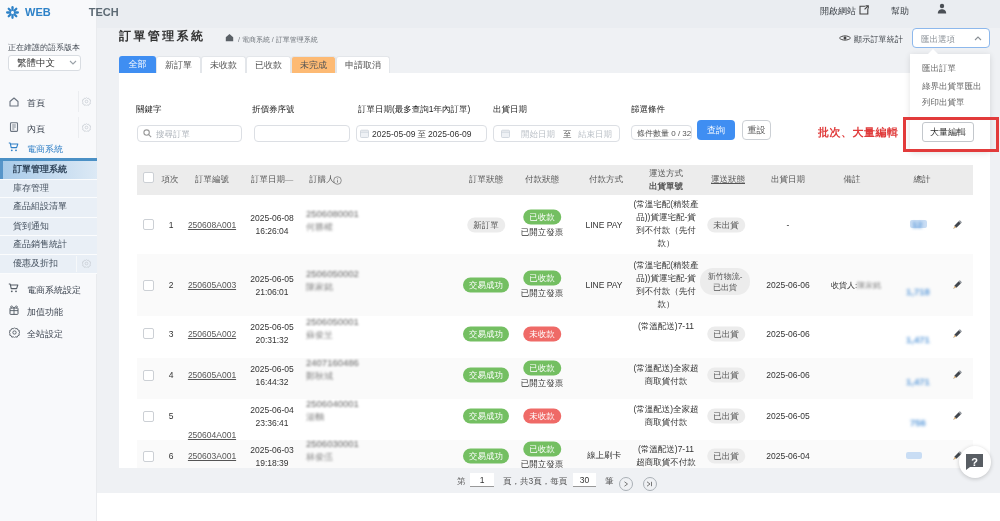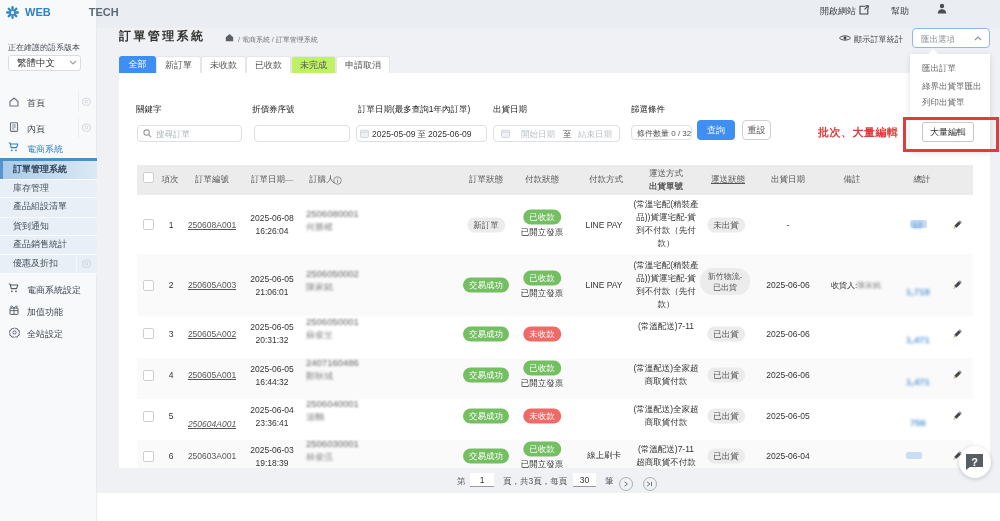--- a/index.html
+++ b/index.html
@@ -133,21 +133,21 @@
 <div class="abs" style="left:854px;top:33.5px;font-size:8px;color:#3c4147;letter-spacing:0.2px;">顯示訂單統計</div>
 <div class="abs" style="left:912px;top:28px;width:78px;height:20px;background:#fff;border:1px solid #8db8ec;border-radius:4px;"></div>
 <div class="abs" style="left:921px;top:34px;font-size:8.5px;color:#8a9096;">匯出選項</div>
 <svg class="abs" style="left:974px;top:36px;" width="8" height="5" viewBox="0 0 8 5">
     <path d="M1 4 L4 1 L7 4" fill="none" stroke="#8a9096" stroke-width="1.1"></path>
   </svg>
 <div class="abs" style="left:119px;top:56px;width:37px;height:17px;background:#3f8ef2;border-radius:3px 3px 0 0;color:#fff;font-size:9px;text-align:center;line-height:17px;">全部</div>
 <div class="abs" style="left:156px;top:56px;width:45px;height:17px;background:#fff;border:1px solid #e3e6ea;border-bottom:none;border-radius:3px 3px 0 0;color:#555;font-size:9px;text-align:center;line-height:16px;">新訂單</div>
 <div class="abs" style="left:201px;top:56px;width:45px;height:17px;background:#fff;border:1px solid #e3e6ea;border-bottom:none;border-radius:3px 3px 0 0;color:#555;font-size:9px;text-align:center;line-height:16px;">未收款</div>
 <div class="abs" style="left:246px;top:56px;width:45px;height:17px;background:#fff;border:1px solid #e3e6ea;border-bottom:none;border-radius:3px 3px 0 0;color:#555;font-size:9px;text-align:center;line-height:16px;">已收款</div>
-<div class="abs" style="left:291px;top:56px;width:45px;height:17px;background:#bef264;border:1px solid #e3e6ea;border-bottom:none;border-radius:3px 3px 0 0;color:#555;font-size:9px;text-align:center;line-height:16px;">未完成</div>
+<div class="abs" style="left:291px;top:56px;width:45px;height:17px;background:#fdba74;border:1px solid #e3e6ea;border-bottom:none;border-radius:3px 3px 0 0;color:#555;font-size:9px;text-align:center;line-height:16px;">未完成</div>
 <div class="abs" style="left:336px;top:56px;width:54px;height:17px;background:#fff;border:1px solid #e3e6ea;border-bottom:none;border-radius:3px 3px 0 0;color:#555;font-size:9px;text-align:center;line-height:16px;">申請取消</div>
 <div class="abs" style="left:136px;top:104px;font-size:8.5px;color:#222;">關鍵字</div>
 <div class="abs" style="left:252px;top:104px;font-size:8.5px;color:#222;">折價券序號</div>
 <div class="abs" style="left:358px;top:104px;font-size:8.5px;color:#222;">訂單日期(最多查詢1年內訂單)</div>
 <div class="abs" style="left:493px;top:104px;font-size:8.5px;color:#222;">出貨日期</div>
 <div class="abs" style="left:631px;top:104px;font-size:8.5px;color:#222;">篩選條件</div>
 <div class="abs" style="left:137px;top:125px;width:105px;height:17px;background:#fff;border:1px solid #dcdfe4;border-radius:4px;"></div>
 <svg class="abs" style="left:143px;top:128.5px;" width="9" height="9" viewBox="0 0 9 9">
     <circle cx="3.6" cy="3.6" r="2.7" fill="none" stroke="#999" stroke-width="1.1"></circle>
     <path d="M5.7 5.7 L8.2 8.2" stroke="#999" stroke-width="1.1"></path>
@@ -292,21 +292,21 @@
 <svg class="abs" style="left:951px;top:369.2px;" width="12" height="12" viewBox="0 0 12 12">
     <g transform="rotate(45 6 6)">
       <rect x="4.6" y="0.6" width="3" height="1.4" rx="0.5" fill="#8a8f96"></rect>
       <rect x="4.6" y="2.2" width="3" height="6.2" fill="#41464d"></rect>
       <path d="M4.6 8.4 h3 L6.1 11 Z" fill="#d8b27e"></path>
       <path d="M5.7 10.4 L6.1 11 L6.5 10.4 Z" fill="#333"></path>
     </g>
   </svg>
 <div class="ckb" style="left:143px;top:410.75px;"></div>
 <div class="cell" style="left:171px;top:416.25px;">5</div>
-<div class="cell blur1" style="left:212px;top:424px;color:#555;text-decoration:underline;font-style:italic;">250604A001</div>
+<div class="cell blur1" style="left:212px;top:435px;color:#555;text-decoration:underline;">250604A001</div>
 <div class="cell" style="left:272px;top:409.75px;">2025-06-04</div>
 <div class="cell" style="left:272px;top:422.75px;text-align:right;">23:36:41</div>
 <div class="abs blurid" style="left:306px;top:398.25px;font-size:9.5px;color:#666;">2506040001</div>
 <div class="abs blurname" style="left:306px;top:411.25px;font-size:9px;">湯麵</div>
 <div class="cell" style="left:486px;top:416.25px;"><span class="pill pill-green">交易成功</span></div>
 <div class="cell" style="left:542px;top:416.25px;"><span class="pill pill-red">未收款</span></div>
 <div class="cell" style="left:666px;top:409.75px;">(常溫配送)全家超</div>
 <div class="cell" style="left:666px;top:422.75px;">商取貨付款</div>
 <div class="cell" style="left:726px;top:416.25px;"><span class="pill pill-gray">已出貨</span></div>
 <div class="cell" style="left:788px;top:416.25px;">2025-06-05</div>
@@ -315,21 +315,21 @@
     <g transform="rotate(45 6 6)">
       <rect x="4.6" y="0.6" width="3" height="1.4" rx="0.5" fill="#8a8f96"></rect>
       <rect x="4.6" y="2.2" width="3" height="6.2" fill="#41464d"></rect>
       <path d="M4.6 8.4 h3 L6.1 11 Z" fill="#d8b27e"></path>
       <path d="M5.7 10.4 L6.1 11 L6.5 10.4 Z" fill="#333"></path>
     </g>
   </svg>
 <div class="abs" style="left:137px;top:440.0px;width:836px;height:28.0px;background:#fafafa;"></div>
 <div class="ckb" style="left:143px;top:450.5px;"></div>
 <div class="cell" style="left:171px;top:456.0px;">6</div>
-<div class="cell blur1" style="left:212px;top:456.0px;color:#555;">250603A001</div>
+<div class="cell blur1" style="left:212px;top:456.0px;color:#555;text-decoration:underline;">250603A001</div>
 <div class="cell" style="left:272px;top:449.5px;">2025-06-03</div>
 <div class="cell" style="left:272px;top:462.5px;">19:18:39</div>
 <div class="abs blurid" style="left:306px;top:438.0px;font-size:9.5px;color:#666;">2506030001</div>
 <div class="abs blurname" style="left:306px;top:451.0px;font-size:9px;">林俊伍</div>
 <div class="cell" style="left:486px;top:456.0px;"><span class="pill pill-green">交易成功</span></div>
 <div class="cell" style="left:542px;top:448.5px;"><span class="pill pill-green">已收款</span></div>
 <div class="cell" style="left:542px;top:464.5px;">已開立發票</div>
 <div class="cell" style="left:604px;top:456.0px;">線上刷卡</div>
 <div class="cell" style="left:666px;top:449.5px;">(常溫配送)7-11</div>
 <div class="cell" style="left:666px;top:462.5px;">超商取貨不付款</div>

